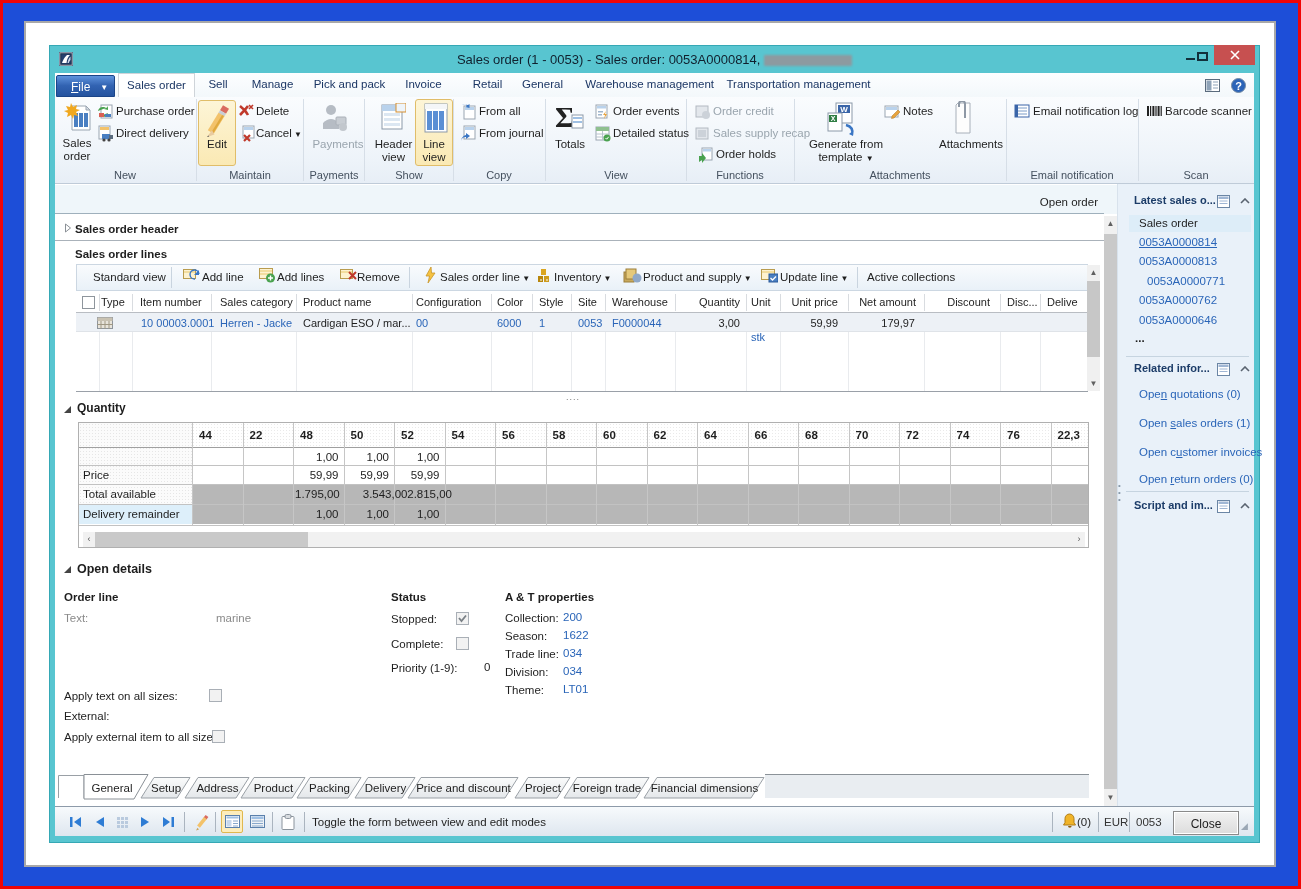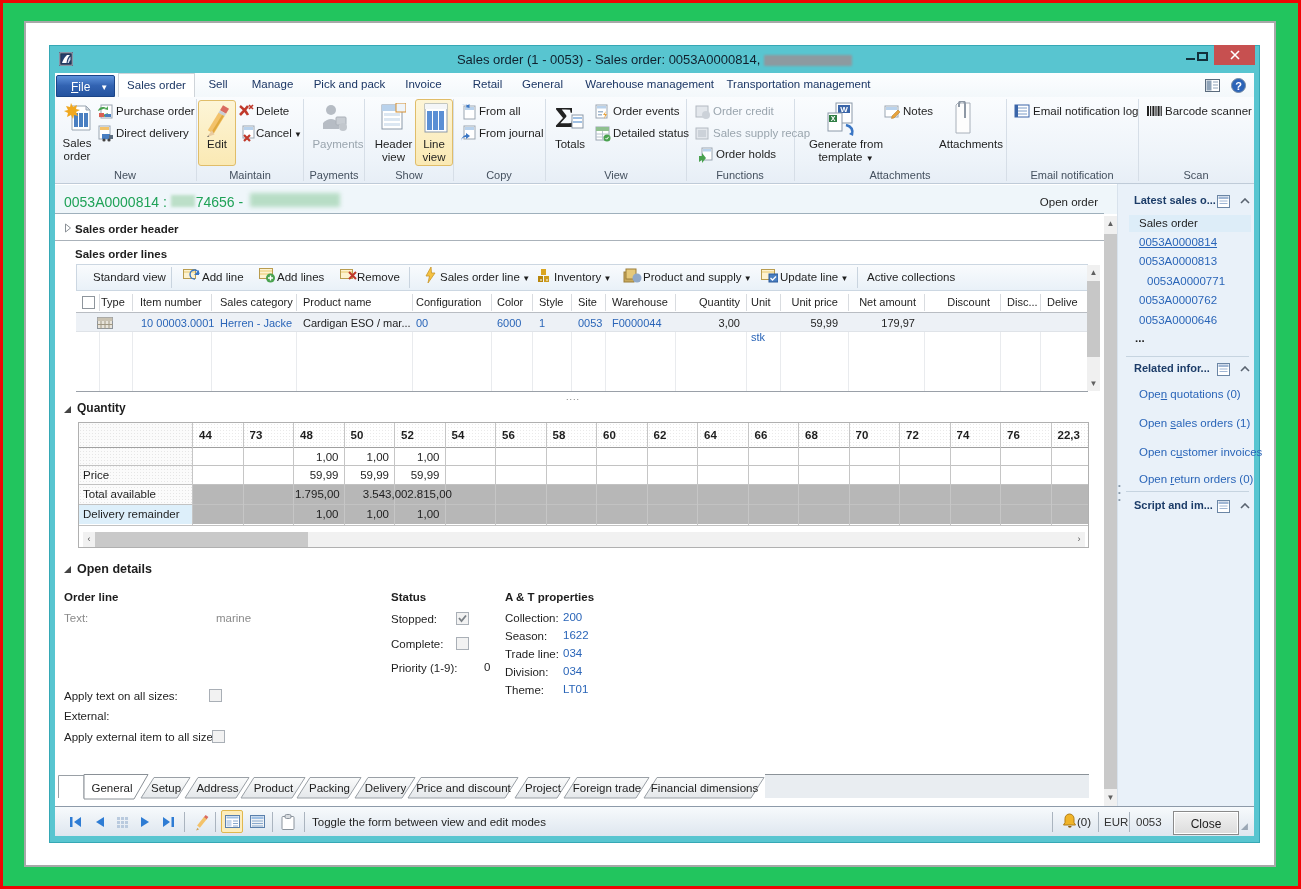--- a/index.html
+++ b/index.html
@@ -1,18 +1,18 @@
 <!DOCTYPE html>
 <html><head>
 <meta charset="utf-8">
 <style>
 * { margin:0; padding:0; box-sizing:border-box; }
 html,body { width:1301px; height:889px; overflow:hidden; }
 body { font-family:"Liberation Sans", sans-serif; font-size:11.5px; color:#1e1e1e; background:#fff; }
-#root { position:absolute; left:0; top:0; width:1301px; height:889px; background:#22c55e; border:3px solid #f00505; }
+#root { position:absolute; left:0; top:0; width:1301px; height:889px; background:#1d4ed8; border:3px solid #f00505; }
 #frame { position:absolute; left:21px; top:18px; width:1252px; height:846px; border:2px solid #a8a8a8; background:#fff; }
 #win { position:absolute; left:46px; top:42px; width:1211px; height:798px; background:#58c5d0; border:1px solid #35a8b5; }
 .abs { position:absolute; white-space:nowrap; }
 .b { font-weight:bold; }
 .navy { color:#1b3664; }
 .link { color:#2a65b8; }
 .grn { color:#1fa257; }
 .gray { color:#8a8a8a; }
 .r { text-align:right; }
 .ctr { text-align:center; }
@@ -256,21 +256,20 @@
             <rect x="11.6" y="3" width="2" height="10"></rect>
             <rect x="14.6" y="3" width="1.2" height="10"></rect>
           </g>
         </svg>
     <div class="abs" style="left:1110px;top:8px;">Barcode scanner</div>
   </div>
 
   <div id="main" class="abs" style="left:5px;top:138px;width:1049px;height:622px;background:#fff;">
 
     <div class="abs" style="left:0;top:1px;width:1049px;height:29px;background:#eff6fa;border-bottom:1px solid #9fb0bc;"></div>
-    <div class="abs grn" style="left:9px;top:9px;font-size:14px;">0053A0000814 : <span style="display:inline-block;width:24px;height:12px;background:#bcdfc8;filter:blur(1.5px);margin-right:1px;"></span>74656 - <span style="display:inline-block;width:90px;height:14px;background:#b7ddc5;filter:blur(2px);margin-left:3px;"></span></div>
     <div class="abs" style="left:940px;top:12px;width:103px;text-align:right;">Open order</div>
 
     <svg class="abs" style="left:9px;top:39px;" width="8" height="10" viewBox="0 0 8 10">
           <path d="M1.5 1 L6.5 5 L1.5 9 Z" fill="none" stroke="#8a9096"></path>
         </svg>
     <div class="abs b" style="left:20px;top:39px;">Sales order header</div>
     <div class="abs" style="left:0;top:56px;width:1049px;height:1px;background:#aab2ba;"></div>
 
     <div class="abs b" style="left:20px;top:64px;">Sales order lines</div>
 
@@ -437,21 +436,21 @@
       <div class="abs" style="left:567.5px;top:0;width:1px;height:102px;background:#c6c6c6;"></div>
       <div class="abs" style="left:618px;top:0;width:1px;height:102px;background:#c6c6c6;"></div>
       <div class="abs" style="left:668.5px;top:0;width:1px;height:102px;background:#c6c6c6;"></div>
       <div class="abs" style="left:719px;top:0;width:1px;height:102px;background:#c6c6c6;"></div>
       <div class="abs" style="left:769.5px;top:0;width:1px;height:102px;background:#c6c6c6;"></div>
       <div class="abs" style="left:820px;top:0;width:1px;height:102px;background:#c6c6c6;"></div>
       <div class="abs" style="left:870.5px;top:0;width:1px;height:102px;background:#c6c6c6;"></div>
       <div class="abs" style="left:921px;top:0;width:1px;height:102px;background:#c6c6c6;"></div>
       <div class="abs" style="left:971.5px;top:0;width:1px;height:102px;background:#c6c6c6;"></div>
       <div class="abs b" style="left:120px;top:6px;">44</div>
-      <div class="abs b" style="left:170.5px;top:6px;">73</div>
+      <div class="abs b" style="left:170.5px;top:6px;">22</div>
       <div class="abs b" style="left:221px;top:6px;">48</div>
       <div class="abs b" style="left:271.5px;top:6px;">50</div>
       <div class="abs b" style="left:322px;top:6px;">52</div>
       <div class="abs b" style="left:372.5px;top:6px;">54</div>
       <div class="abs b" style="left:423px;top:6px;">56</div>
       <div class="abs b" style="left:473.5px;top:6px;">58</div>
       <div class="abs b" style="left:524px;top:6px;">60</div>
       <div class="abs b" style="left:574.5px;top:6px;">62</div>
       <div class="abs b" style="left:625px;top:6px;">64</div>
       <div class="abs b" style="left:675.5px;top:6px;">66</div>

